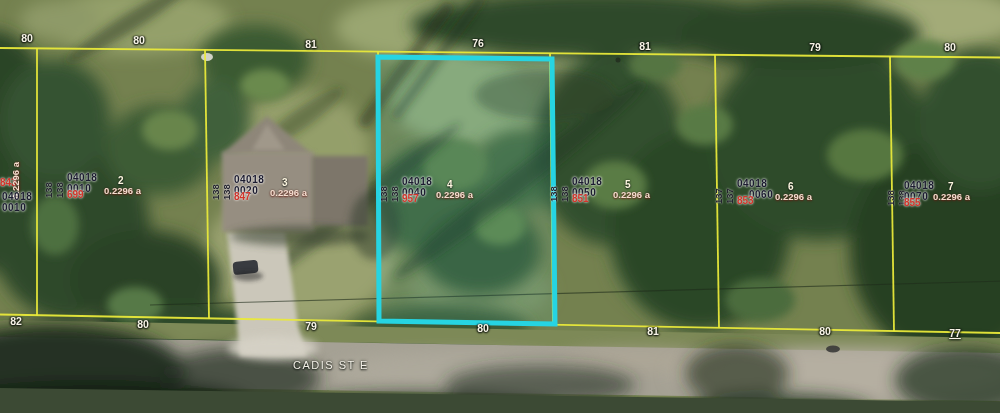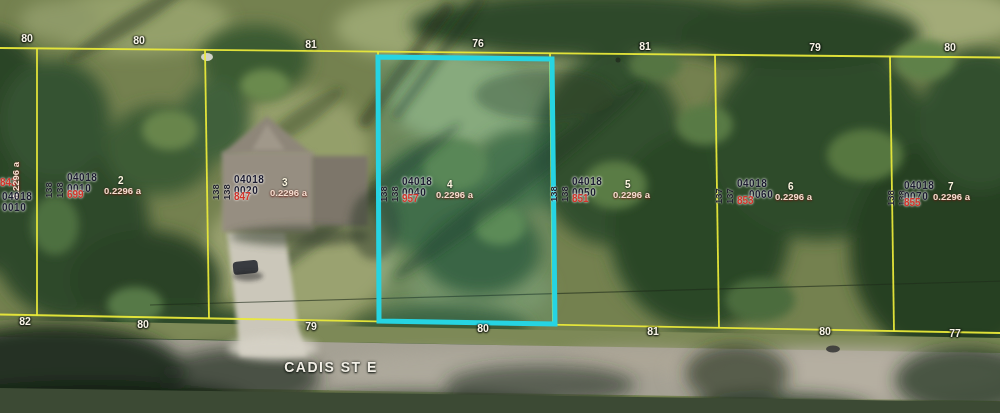--- a/index.html
+++ b/index.html
@@ -39,21 +39,21 @@
     font-size:9.5px;font-weight:700;color:var(--area-text);
     text-shadow:0 1px 2px rgba(110,30,20,.85),0 0 2px rgba(50,20,15,.6);
   }
   .side{
     position:absolute;font-size:9.5px;font-weight:700;color:#23232e;
     text-shadow:0 0 2px rgba(255,255,255,.9);
     transform-origin:top left;transform:rotate(-90deg);
   }
   .v-area{position:absolute;transform-origin:top left;transform:rotate(-90deg);}
   .street{
-    font-size:14px;font-weight:700;letter-spacing:1.5px;color:#f2efe6;
+    font-size:11px;font-weight:400;letter-spacing:1.5px;color:#f2efe6;
     text-shadow:0 1px 2px rgba(12,18,12,.95),0 0 3px rgba(12,18,12,.8);
     transform:translateX(-50%);
   }
   .cluster{position:absolute;}
   .pline{stroke:var(--parcel-line);stroke-width:1.8;fill:none;opacity:.95;}
   .hl{stroke:var(--highlight);stroke-width:5;fill:rgba(60,220,230,0.09);}
 </style>
 </head>
 <body>
 
@@ -194,27 +194,27 @@
   <div class="labels">
 
     <span class="lbl dim" style="left:27px;top:33px;">80</span>
     <span class="lbl dim" style="left:139px;top:35px;">80</span>
     <span class="lbl dim" style="left:311px;top:39px;">81</span>
     <span class="lbl dim" style="left:478px;top:38px;">76</span>
     <span class="lbl dim" style="left:645px;top:41px;">81</span>
     <span class="lbl dim" style="left:815px;top:42px;">79</span>
     <span class="lbl dim" style="left:950px;top:42px;">80</span>
 
-    <span class="lbl dim" style="left:25px;top:316px;">82</span>
+    <span class="lbl dim" style="left:16px;top:316px;">82</span>
     <span class="lbl dim" style="left:143px;top:319px;">80</span>
     <span class="lbl dim" style="left:311px;top:321px;">79</span>
     <span class="lbl dim" style="left:483px;top:323px;">80</span>
     <span class="lbl dim" style="left:653px;top:326px;">81</span>
     <span class="lbl dim" style="left:825px;top:326px;">80</span>
-    <span class="lbl dim" style="left:955px;top:328px;">77</span>
+    <span class="lbl dim" style="left:955px;top:328px;text-decoration:underline;">77</span>
 
     <div class="cluster" style="left:0;top:155px;width:60px;height:65px;">
       <span class="lbl addr" style="left:0;top:23px;">843</span>
       <span class="lbl area v-area" style="left:11px;top:44px;">0.2296 a</span>
       <span class="lbl strap" style="left:2px;top:37px;">04018</span>
       <span class="lbl strap" style="left:2px;top:48px;">0010</span>
     </div>
 
     <div class="cluster" style="left:44px;top:170px;width:110px;height:40px;">
       <span class="lbl side" style="left:0;top:28px;">138</span>

